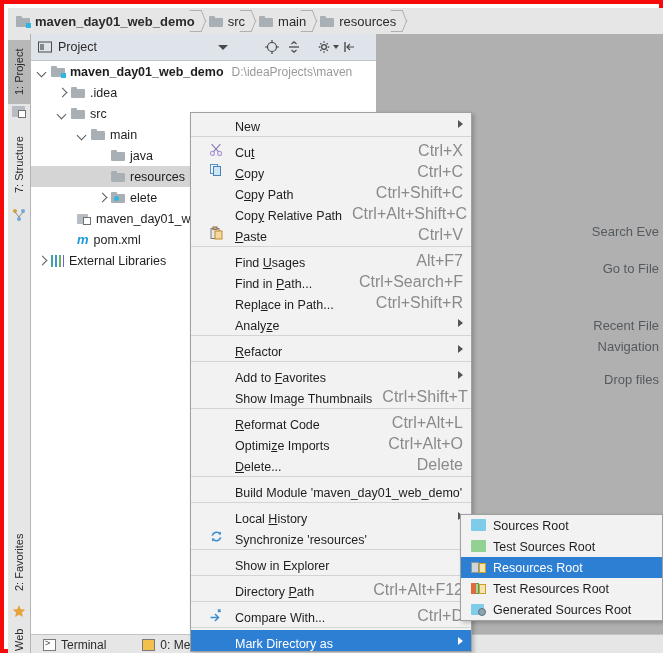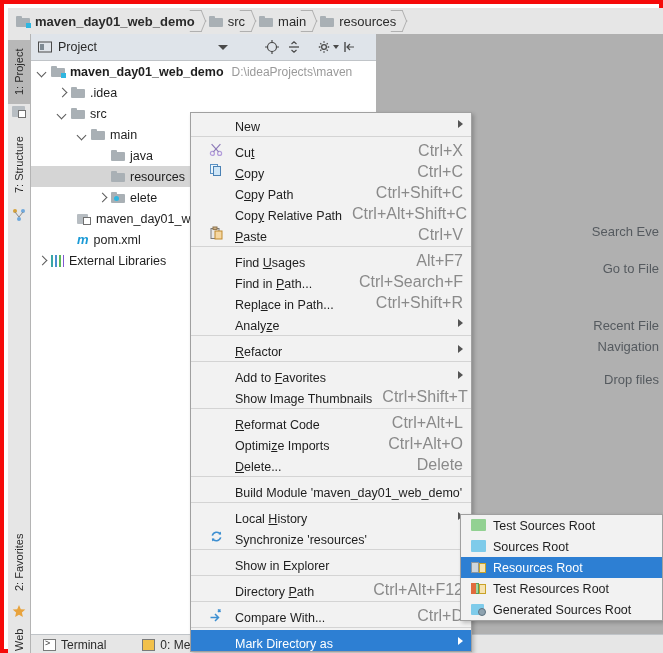--- a/index.html
+++ b/index.html
@@ -451,29 +451,29 @@
 
     <div class="mi sel">
       <span class="lbl">Mark Directory as</span>
       <span class="sub"></span>
     </div>
   </div>
 
   <div class="submenu">
     <div class="si">
       <span class="siicon">
-        <span style="display:block;width:15px;height:12px;background:#92d192;border-radius:1px;"></span>
-      </span>
-      <span>Test Sources Root</span>
+        <span style="display:block;width:15px;height:12px;background:#7ecbea;border-radius:1px;"></span>
+      </span>
+      <span>Sources Root</span>
     </div>
     <div class="si">
       <span class="siicon">
-        <span style="display:block;width:15px;height:12px;background:#7ecbea;border-radius:1px;"></span>
-      </span>
-      <span>Sources Root</span>
+        <span style="display:block;width:15px;height:12px;background:#92d192;border-radius:1px;"></span>
+      </span>
+      <span>Test Sources Root</span>
     </div>
     <div class="si sel">
       <span class="siicon">
         <span class="resicon"><i class="f"></i><i class="lines"></i></span>
       </span>
       <span>Resources Root</span>
     </div>
     <div class="si">
       <span class="siicon">
         <span class="resicon test"><i class="f"></i><i class="g"></i><i class="lines"></i></span>

